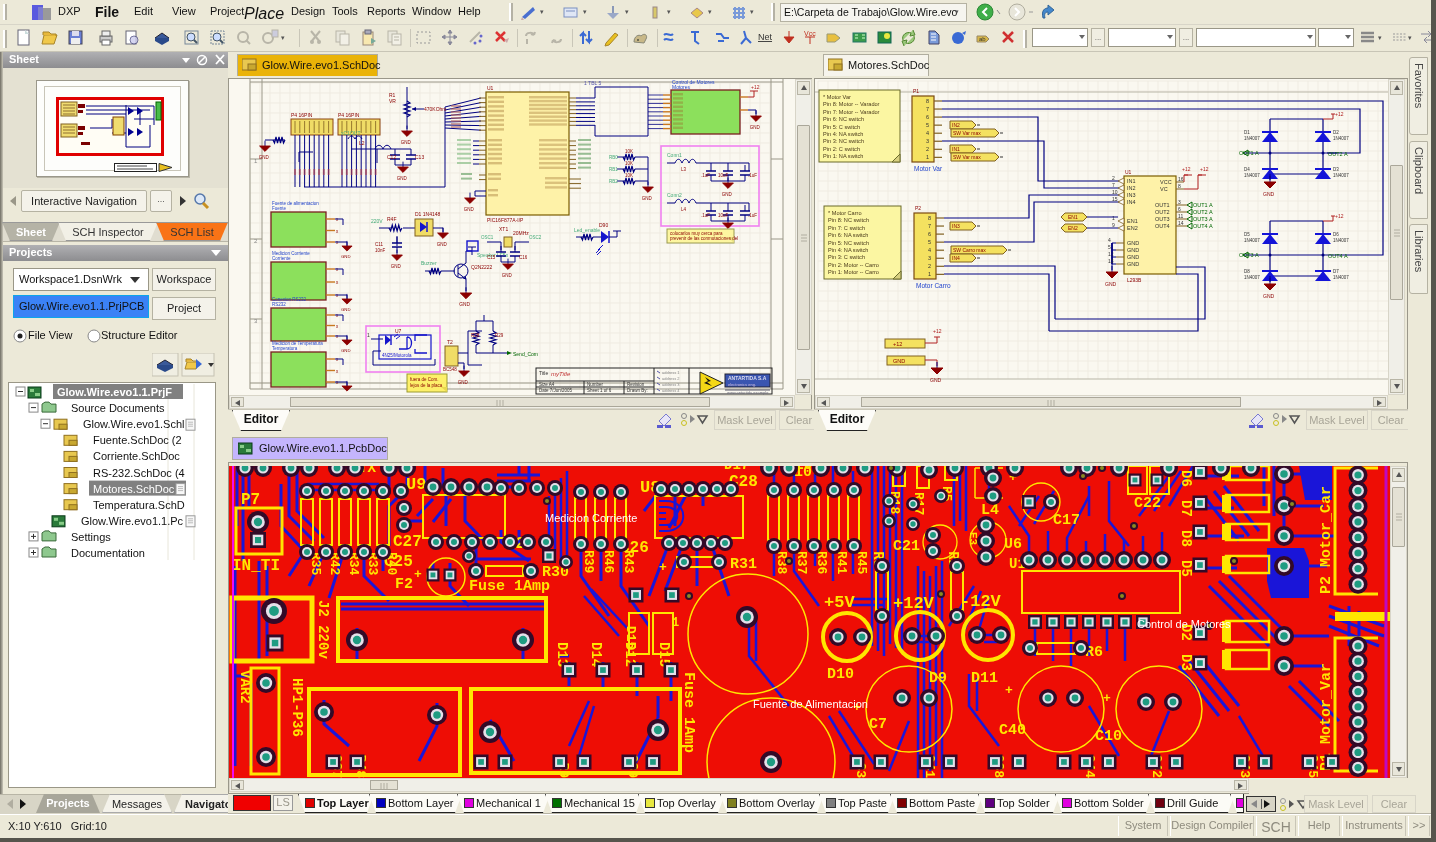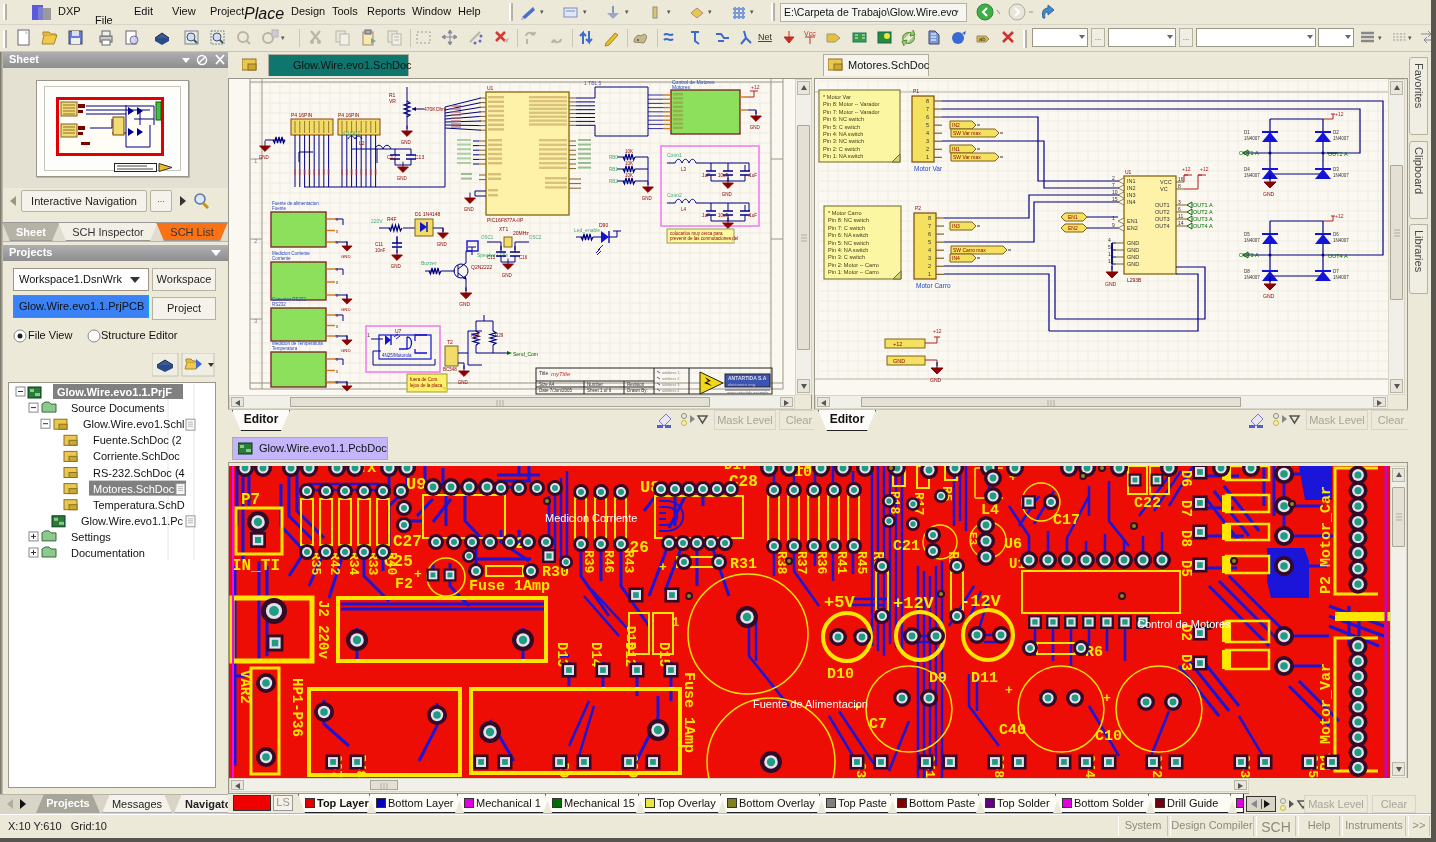--- a/index.html
+++ b/index.html
@@ -14,21 +14,21 @@
 </style></head><body>
 
 <div style="position:absolute;left:0px;top:0px;width:1436px;height:25px;background:#ece9d8;border-bottom:1px solid #d8d5c8;"></div>
 <div style="position:absolute;left:2px;top:2px;width:6px;height:20px;"><span class="grip" style="height:16px"></span></div>
 <svg class="ab" style="left:31px;top:3px" width="25" height="19">
     <rect x="1" y="2" width="11" height="15" fill="#5a5adf"></rect>
     <rect x="10" y="5" width="10" height="12" fill="#9a9a9a"></rect>
     <rect x="7" y="4" width="5" height="13" fill="#7d7dd0"></rect>
   </svg>
 <div style="position:absolute;left:58px;top:5px;width:40px;height:15px;font-size:11px;color:#111;">DXP</div>
-<div style="position:absolute;left:95px;top:14px;width:40px;height:15px;font-size:11px;color:#111;">File</div>
+<div style="position:absolute;left:95px;top:4px;width:40px;height:15px;font-size:14px;color:#111;font-weight:bold;">File</div>
 <div style="position:absolute;left:134px;top:5px;width:40px;height:15px;font-size:11px;color:#111;">Edit</div>
 <div style="position:absolute;left:172px;top:5px;width:40px;height:15px;font-size:11px;color:#111;">View</div>
 <div style="position:absolute;left:210px;top:5px;width:40px;height:15px;font-size:11px;color:#111;">Project</div>
 <div style="position:absolute;left:244px;top:5px;width:40px;height:15px;font-size:16px;color:#111;font-style:italic;">Place</div>
 <div style="position:absolute;left:291px;top:5px;width:40px;height:15px;font-size:11px;color:#111;">Design</div>
 <div style="position:absolute;left:332px;top:5px;width:40px;height:15px;font-size:11px;color:#111;">Tools</div>
 <div style="position:absolute;left:367px;top:5px;width:40px;height:15px;font-size:11px;color:#111;">Reports</div>
 <div style="position:absolute;left:412px;top:5px;width:40px;height:15px;font-size:11px;color:#111;">Window</div>
 <div style="position:absolute;left:458px;top:5px;width:40px;height:15px;font-size:11px;color:#111;">Help</div>
 <div class="ab" style="left:508px;top:2px;height:21px;"><span class="grip"></span></div>
@@ -407,21 +407,21 @@
 <div style="position:absolute;left:0px;top:814px;width:1436px;height:24px;background:#ece9d8;border-top:1px solid #fff;"></div>
 <div style="position:absolute;left:0px;top:838px;width:1436px;height:4px;background:#56544c;"></div>
 <div style="position:absolute;left:8px;top:820px;width:200px;height:14px;font-size:11px;color:#222;">X:10 Y:610&nbsp;&nbsp;&nbsp;Grid:10</div>
 <div style="position:absolute;left:1118px;top:816px;width:50px;height:20px;font-size:11px;color:#8e8b7e;text-align:center;padding-top:3px;border-left:1px solid #fff;border-right:1px solid #c8c5b6;">System</div>
 <div style="position:absolute;left:1170px;top:816px;width:84px;height:20px;font-size:11px;color:#8e8b7e;text-align:center;padding-top:3px;border-left:1px solid #fff;border-right:1px solid #c8c5b6;">Design Compiler</div>
 <div style="position:absolute;left:1256px;top:816px;width:40px;height:20px;font-size:14px;color:#8e8b7e;text-align:center;padding-top:3px;border-left:1px solid #fff;border-right:1px solid #c8c5b6;">SCH</div>
 <div style="position:absolute;left:1298px;top:816px;width:42px;height:20px;font-size:11px;color:#8e8b7e;text-align:center;padding-top:3px;border-left:1px solid #fff;border-right:1px solid #c8c5b6;">Help</div>
 <div style="position:absolute;left:1342px;top:816px;width:64px;height:20px;font-size:11px;color:#8e8b7e;text-align:center;padding-top:3px;border-left:1px solid #fff;border-right:1px solid #c8c5b6;">Instruments</div>
 <div style="position:absolute;left:1408px;top:816px;width:22px;height:20px;font-size:11px;color:#8e8b7e;text-align:center;padding-top:3px;border-left:1px solid #fff;border-right:1px solid #c8c5b6;">&gt;&gt;</div>
 <div style="position:absolute;left:228px;top:52px;width:1180px;height:26px;background:#ece9d8;"></div>
-<div style="position:absolute;left:237px;top:54px;width:141px;height:22px;background:#0f766e;border:1px solid #b0ad9e;border-bottom:none;font-size:11px;color:#111;padding:4px 0 0 24px;margin-left:31px;">Glow.Wire.evo1.SchDoc</div>
+<div style="position:absolute;left:237px;top:54px;width:141px;height:22px;background:#eab308;border:1px solid #b0ad9e;border-bottom:none;font-size:11px;color:#111;padding:4px 0 0 24px;">Glow.Wire.evo1.SchDoc</div>
 <svg class="ab" style="left:242px;top:58px" width="15" height="13">
     <rect x="0" y="1" width="14" height="11" fill="#e8c850" stroke="#907020"></rect>
     <rect x="6" y="6" width="8" height="6" fill="#c8a830" stroke="#907020"></rect>
   </svg>
 <div style="position:absolute;left:823px;top:54px;width:106px;height:22px;background:#f6f4ec;border:1px solid #b0ad9e;border-bottom:none;font-size:11px;color:#111;padding:4px 0 0 24px;">Motores.SchDoc</div>
 <svg class="ab" style="left:828px;top:58px" width="15" height="13">
     <rect x="0" y="1" width="14" height="11" fill="#e8c850" stroke="#907020"></rect>
     <rect x="6" y="6" width="8" height="6" fill="#c8a830" stroke="#907020"></rect>
   </svg>
 <div style="position:absolute;left:228px;top:78px;width:584px;height:354px;background:#ece9d8;border:1px solid #9a978a;"></div>

